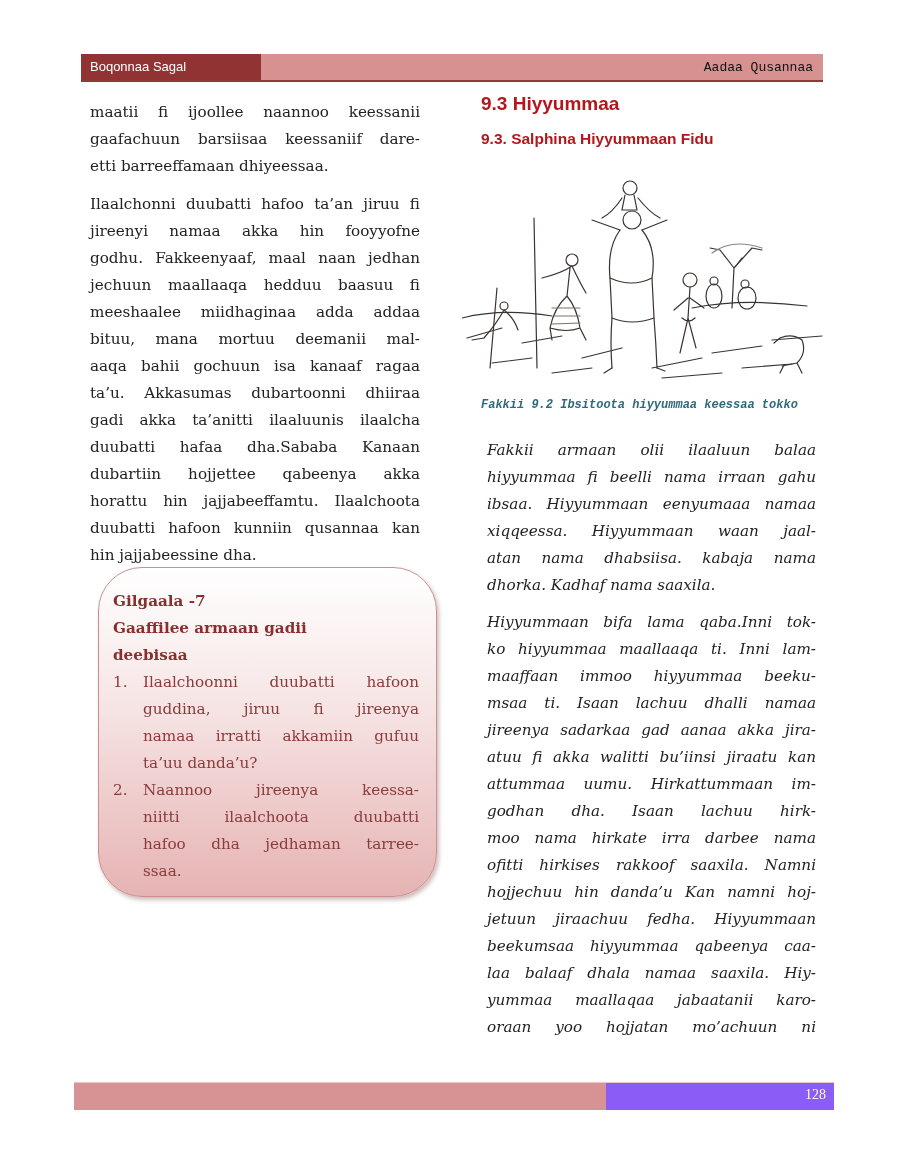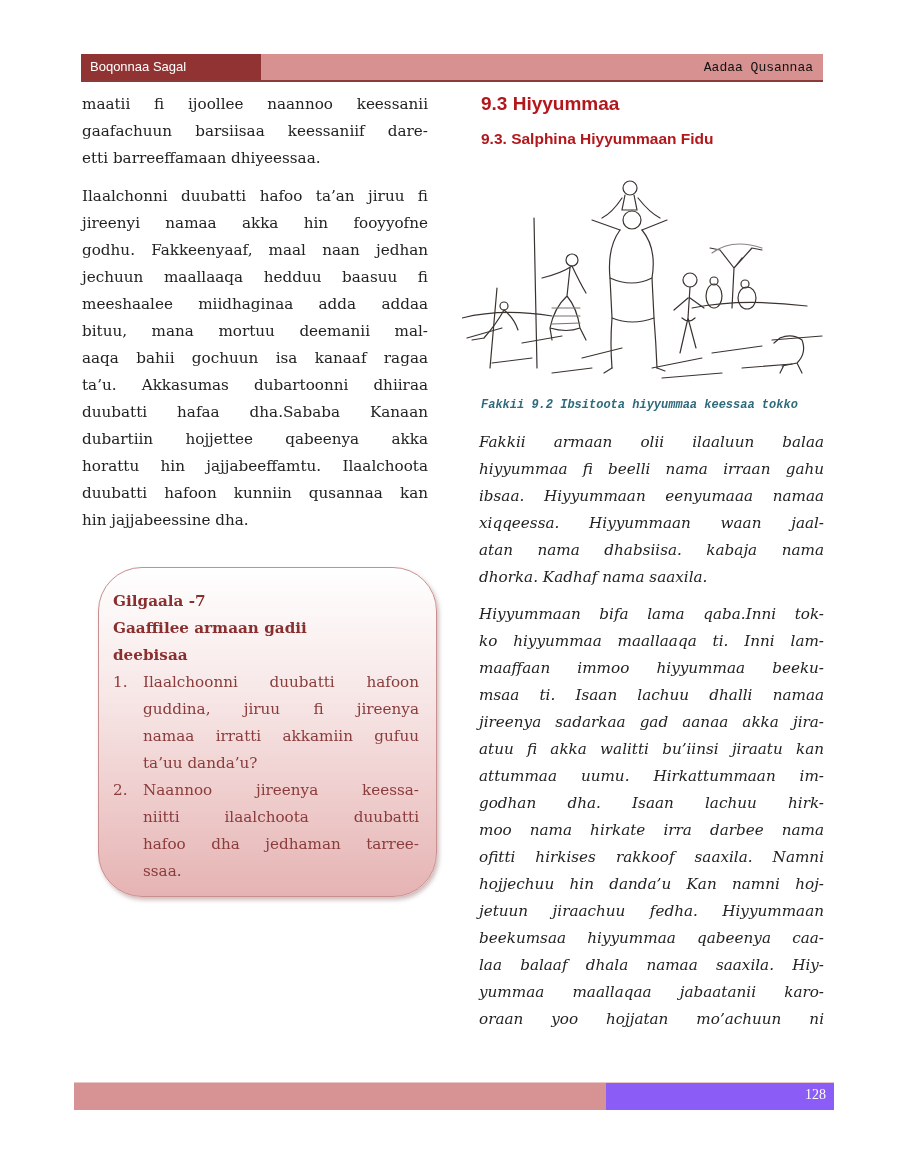--- a/index.html
+++ b/index.html
@@ -8,21 +8,21 @@
   
   .header { position: absolute; left: 81px; top: 54px; width: 742px; height: 26px; background: #d79191; border-bottom: 2px solid #8d3a3a; }
   .header .left { position: absolute; left: 0; top: 0; height: 26px; width: 180px; background: #923333; }
   .header .left span { position: absolute; left: 9px; top: 5px; color: #ffffff; font-family: "Liberation Sans", sans-serif; font-size: 13px; }
   .header .right { position: absolute; right: 10px; top: 6px; color: #111; font-family: Liberation Mono, monospace; font-size: 13px; }
 
   
   .col { position: absolute; font-family: "DejaVu Serif", serif; font-size: 15.2px; line-height: 27px; text-align: justify; color: #222; }
   .col-left { left: 82px; top: 91px; width: 346px; }
   .col-right { left: 479px; top: 429px; width: 345px; font-style: italic; }
-  .col p { margin: 0; }
+  .col p { margin: 8px; }
   .col p + p { margin-top: 10px; }
   .col .line { display: block; text-align: justify; text-align-last: justify; white-space: nowrap; }
   .col .line.last { text-align-last: left; }
 
   
   .callout { position: absolute; left: 98px; top: 567px; width: 337px; height: 328px; border-radius: 44px; border: 1px solid #c98e8e;
     background: linear-gradient(180deg, #ffffff 0%, #f7e6e6 40%, #e6b3b3 100%);
     box-shadow: 2px 3px 4px rgba(120,60,60,0.35); }
   .callout .inner { position: absolute; left: 14px; top: 20px; width: 306px; font-size: 15.2px; line-height: 27px; color: #8a2f2f; }
   .callout .title { font-weight: bold; color: #8a2f2f; display: block; }
@@ -63,20 +63,21 @@
   </p>
   <p style="margin-top:11px;">
     <span class="line">Ilaalchonni duubatti hafoo ta’an jiruu fi</span>
     <span class="line">jireenyi namaa akka hin fooyyofne</span>
     <span class="line">godhu. Fakkeenyaaf, maal naan jedhan</span>
     <span class="line">jechuun maallaaqa hedduu baasuu fi</span>
     <span class="line">meeshaalee miidhaginaa adda addaa</span>
     <span class="line">bituu, mana mortuu deemanii mal-</span>
     <span class="line">aaqa bahii gochuun isa kanaaf ragaa</span>
     <span class="line">ta’u. Akkasumas dubartoonni dhiiraa</span>
+    <span class="line">gadi akka ta’anitti ilaaluunis ilaalcha</span>
     <span class="line">duubatti hafaa dha.Sababa Kanaan</span>
     <span class="line">dubartiin hojjettee qabeenya akka</span>
     <span class="line">horattu hin jajjabeeffamtu. Ilaalchoota</span>
     <span class="line">duubatti hafoon kunniin qusannaa kan</span>
     <span class="line last">hin jajjabeessine dha.</span>
   </p>
 </div>
 
 <div class="callout">
   <div class="inner">

